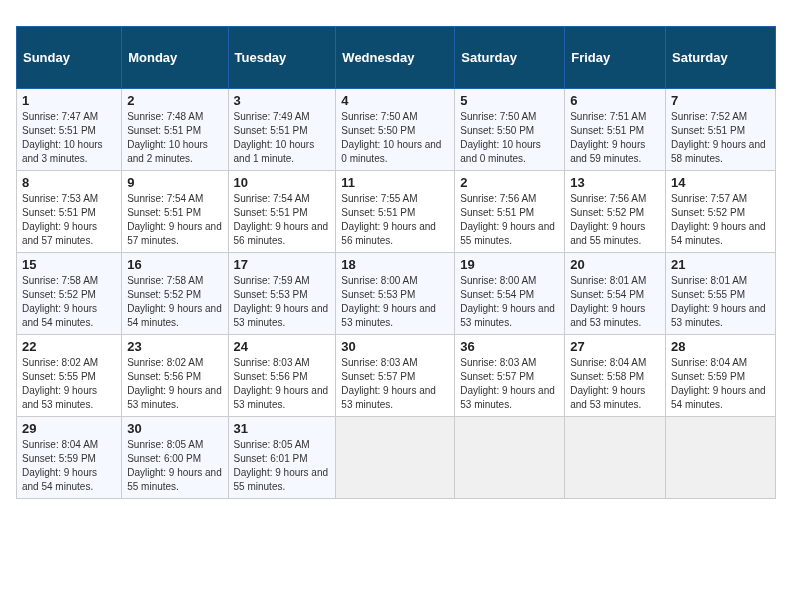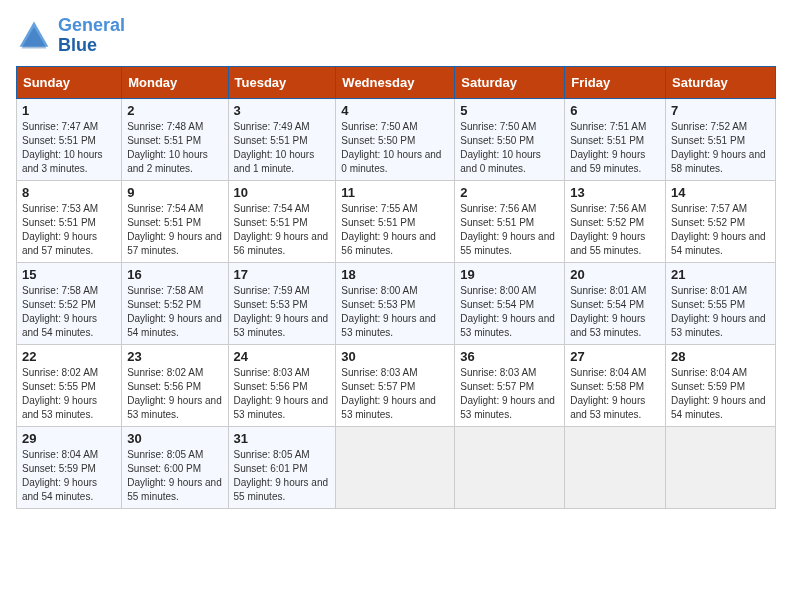--- a/index.html
+++ b/index.html
@@ -45,24 +45,24 @@
     .subtitle {
       font-size: 14px;
       color: #555;
     }
     table {
       width: 100%;
       border-collapse: collapse;
       font-size: 10.5px;
     }
     thead tr th {
-      background: #c2410c;
+      background: #0c4a6e;
       color: #fff;
       text-align: left;
-      padding: 8px 6px;
+      padding: 23px 6px;
       font-size: 13px;
       font-weight: bold;
       border: 1px solid #2060a8;
     }
     tbody tr td {
       border: 1px solid #ccc;
       vertical-align: top;
       padding: 4px 5px;
       height: 78px;
       background: #fff;
@@ -83,30 +83,20 @@
       line-height: 1.4;
     }
     .empty-cell {
       background: #f0f0f0 !important;
     }
   </style>
 </head>
 <body>
 
 <div class="header">
-  <div class="logo">
-    <svg class="logo-icon" viewBox="0 0 40 40">
-      <polygon points="20,4 36,32 4,32" fill="#4a90d9" opacity="0.85"></polygon>
-      <polygon points="20,10 34,34 6,34" fill="#2060a8" opacity="0.4"></polygon>
-    </svg>
-    <div class="logo-text">
-      <div><span>General</span></div>
-      <div><span style="color:#2060a8">Blue</span></div>
-    </div>
-  </div>
   <div class="title-block">
   </div>
 </div>
 
 <table>
   <thead>
     <tr>
       <th>Sunday</th>
       <th>Monday</th>
       <th>Tuesday</th>

